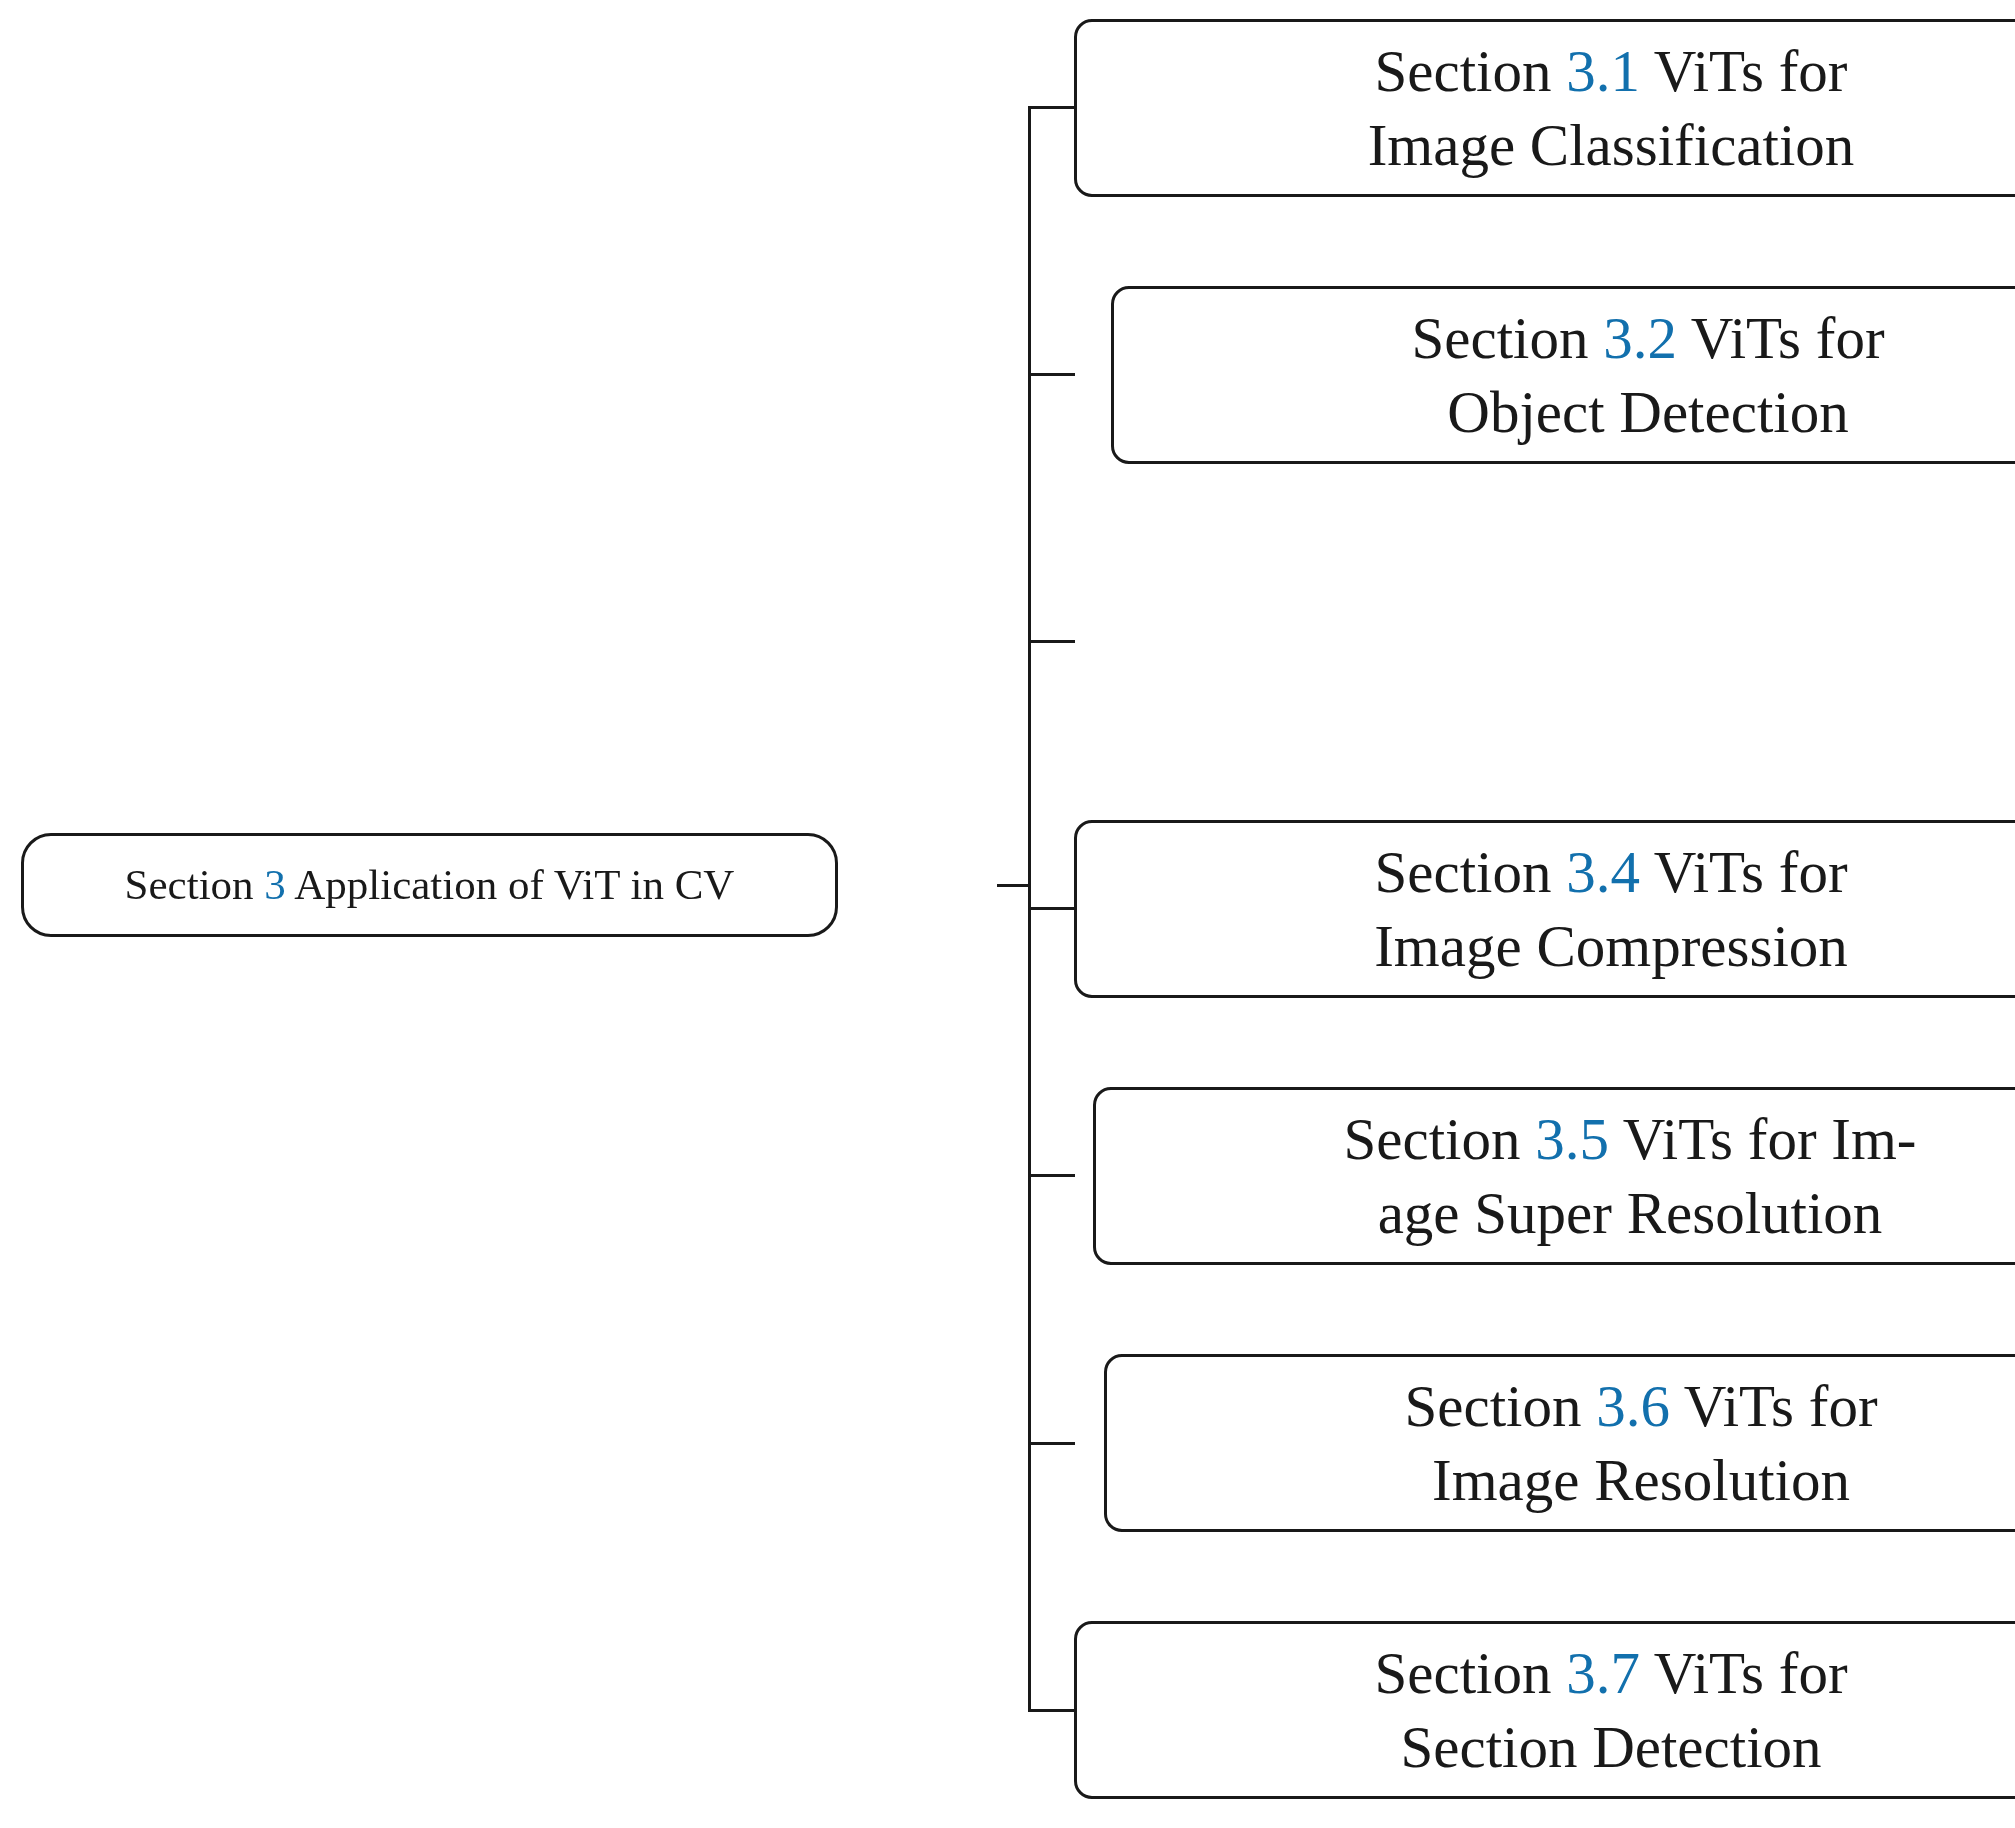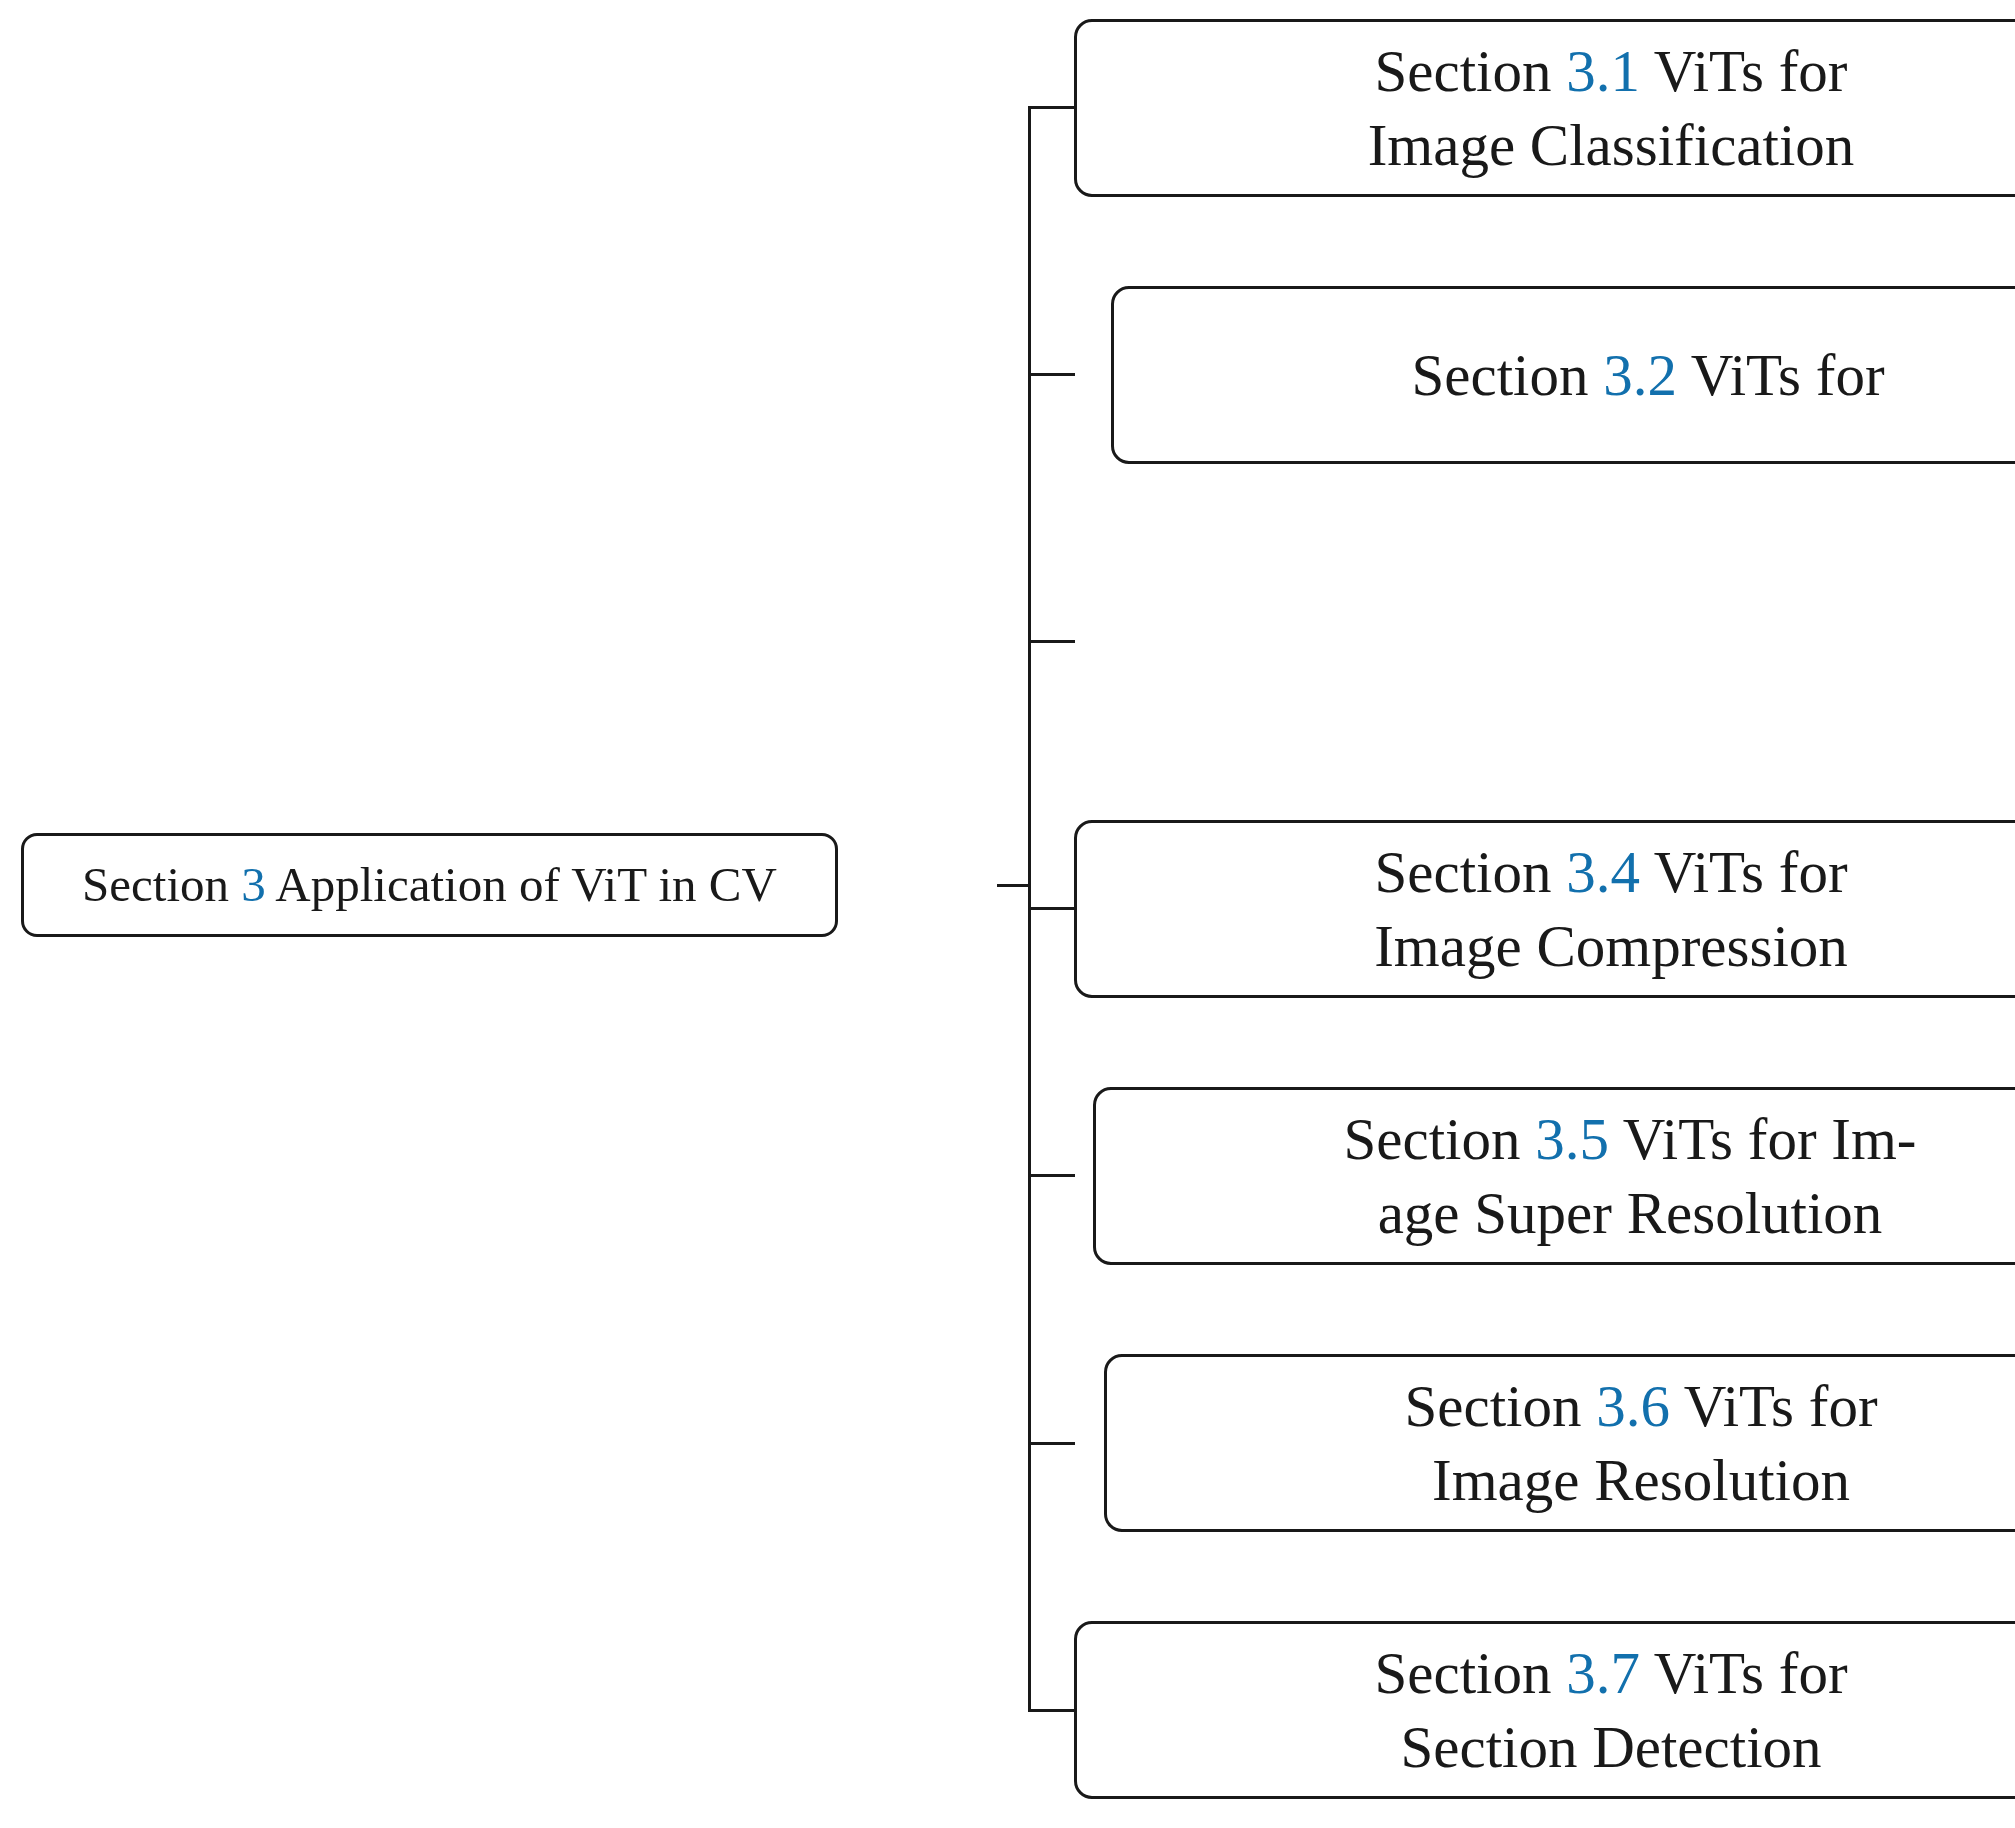--- a/index.html
+++ b/index.html
@@ -24,22 +24,22 @@
     display: flex;
     align-items: center;
     justify-content: center;
     text-align: center;
   }
   .node.root {
     left: 21px;
     top: 833px;
     width: 817px;
     height: 104px;
-    border-radius: 16px;
-    font-size: 49px;
+    border-radius: 30px;
+    font-size: 43px;
     line-height: 74px;
     white-space: nowrap;
   }
   .node.child {
     left: 1074px;
     width: 1074px;
     height: 178px;
     border-radius: 18px;
     font-size: 59px;
     line-height: 74px;
@@ -117,20 +117,21 @@
       <span>ViTs for</span><br>
       <span>Image Classification</span>
     </span>
   </div>
 
   <div class="node child child-1">
     <span>
       <span>Section</span>
       <span class="num">3.2</span>
       <span>ViTs for</span><br>
+      <span>Object Detection</span>
     </span>
   </div>
 
 
   <div class="node child child-3">
     <span>
       <span>Section</span>
       <span class="num">3.4</span>
       <span>ViTs for</span><br>
       <span>Image Compression</span>

